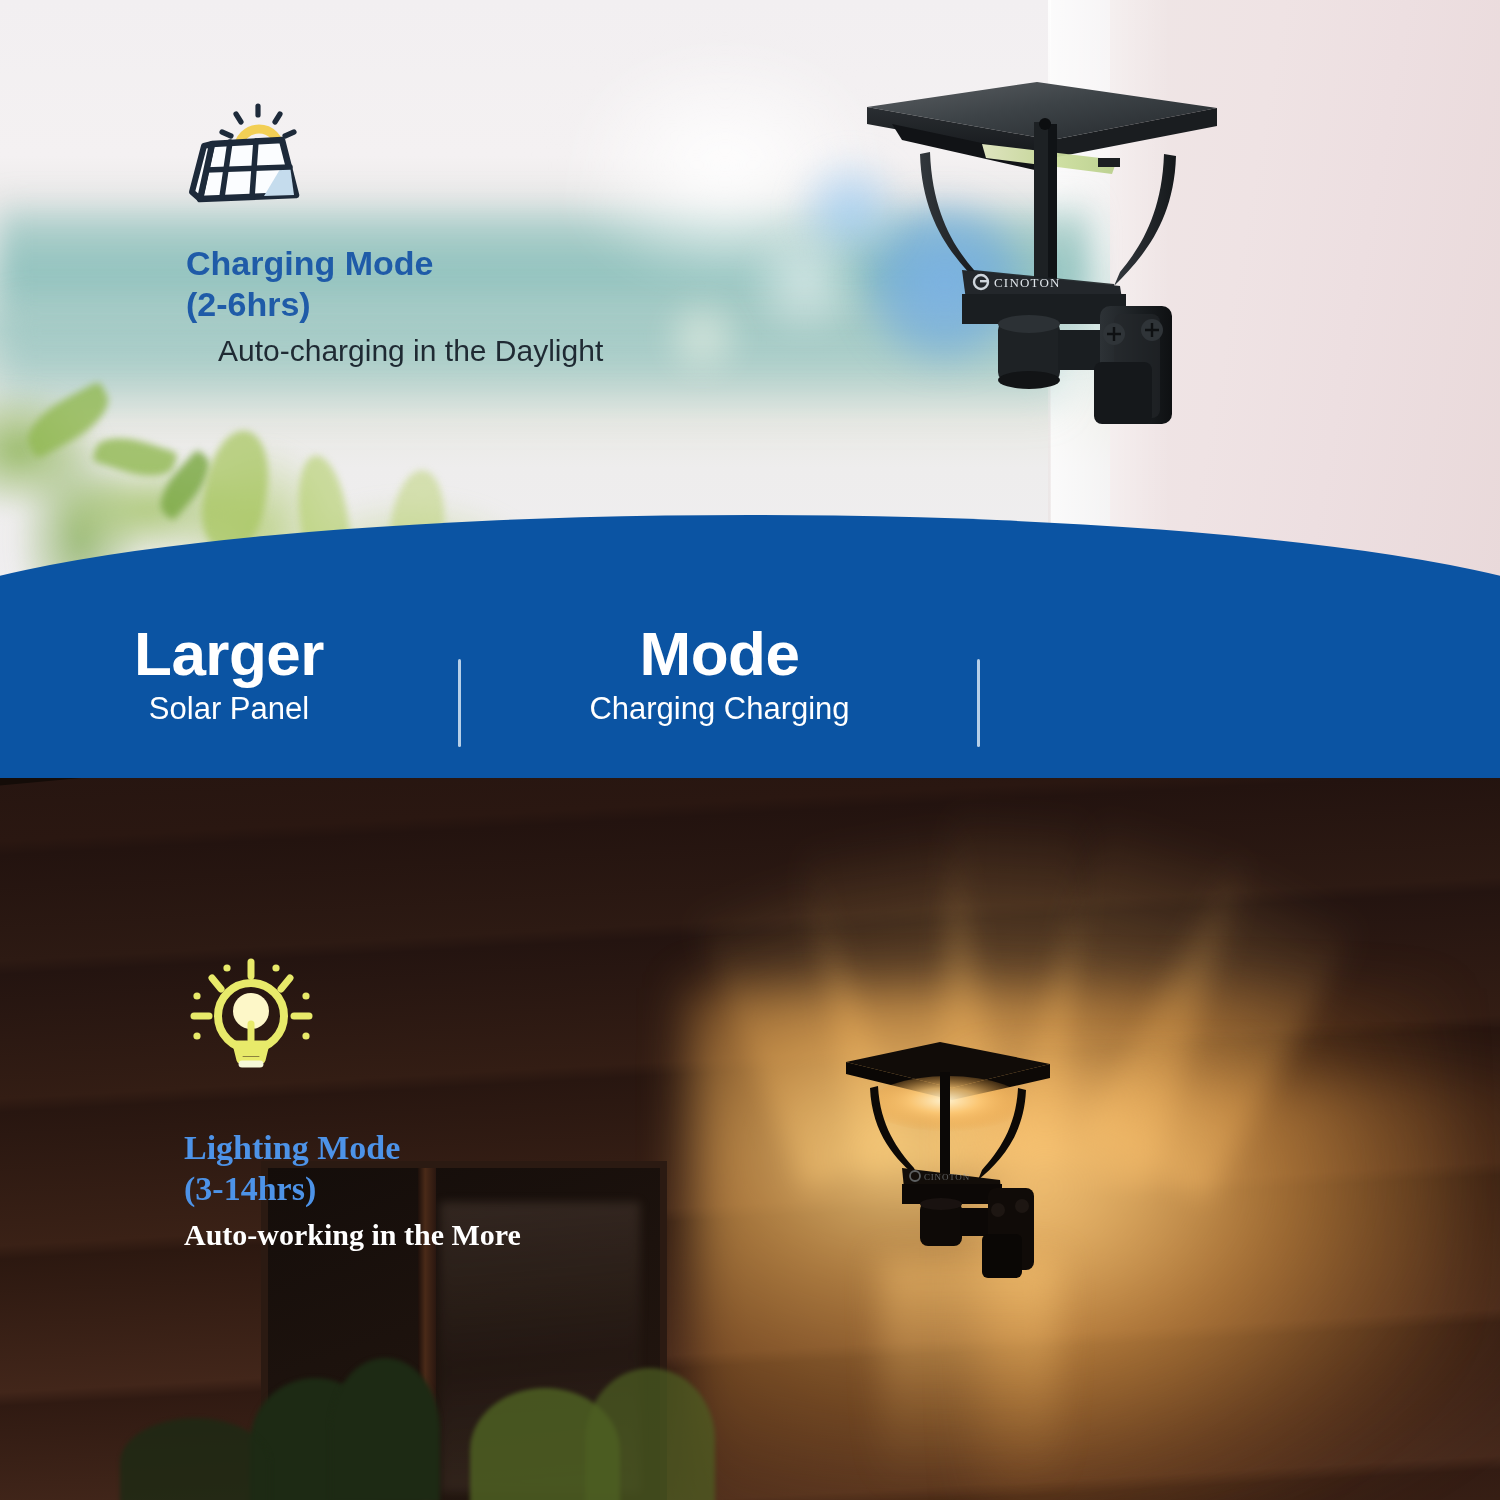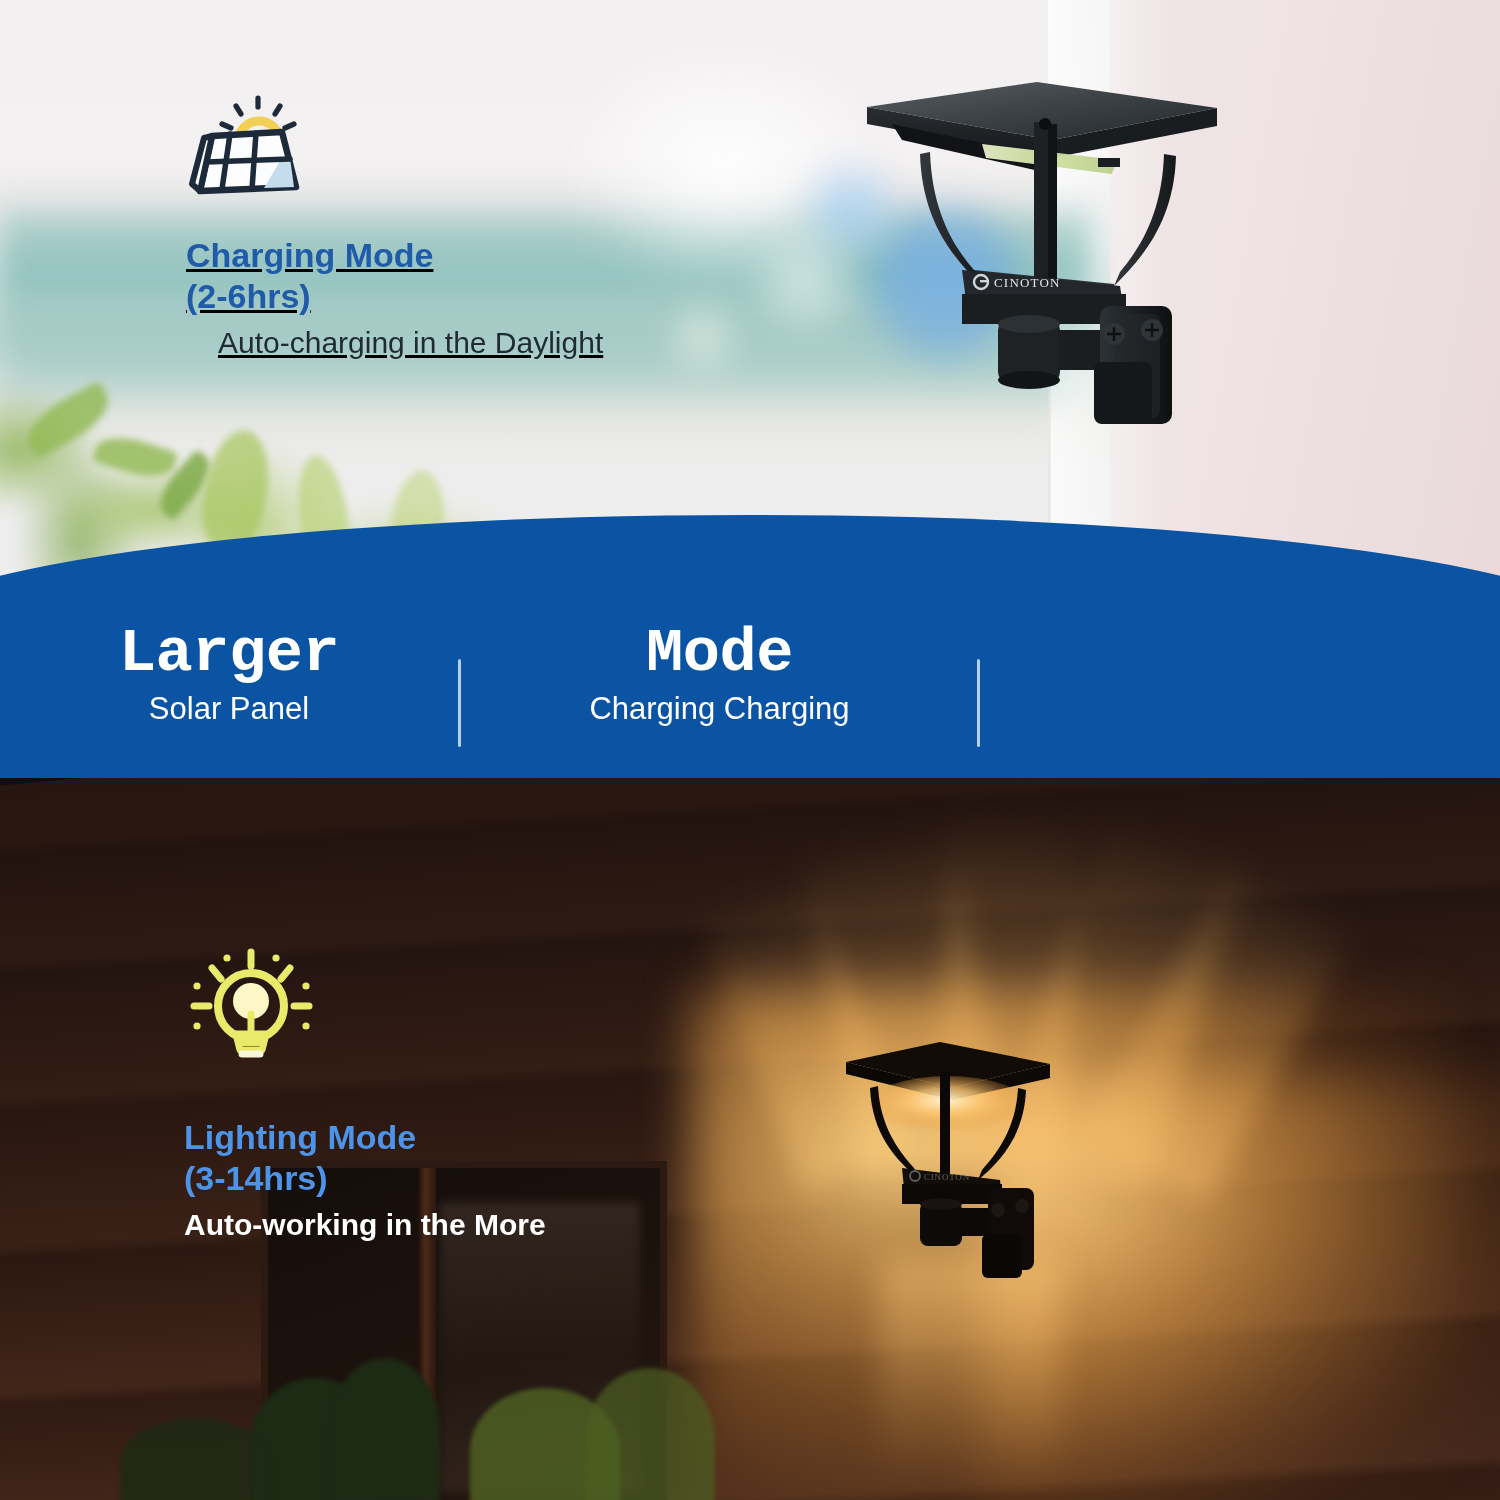--- a/index.html
+++ b/index.html
@@ -98,21 +98,20 @@
   .feature-row {
     position:absolute; left:0; top:122px; width:1500px;
     display:flex; align-items:flex-start;
   }
   .feature {
     text-align:center; color:#fff;
   }
   .feature .big {
     font-size:62px; font-weight:bold; line-height:1.02;
     letter-spacing:-.5px;
-    font-family:Liberation Mono, monospace;
   }
   .feature .sub {
     font-size:31px; font-weight:normal; line-height:1.25; margin-top:5px;
   }
   .f1 { width:458px; }
   .f2 { width:519px; }
   .f3 { width:523px; }
   .vdiv {
     position:absolute; top:159px; width:3px; height:88px;
     background:#b6cfe8; border-radius:2px;
@@ -179,21 +178,21 @@
     position:absolute; left:172px; top:34px; width:200px; height:290px;
     background:linear-gradient(175deg, rgba(190,160,140,.16), rgba(120,100,90,.05) 55%, rgba(200,170,150,.10));
     filter:blur(5px);
   }
   .shrub {
     position:absolute; background:#1d2a14; filter:blur(2px);
   }
   .shrub-lit { background:#4d5f22; }
 
   
-  .block-top { position:absolute; left:186px; top:92px; width:620px;text-decoration:underline; }
+  .block-top { position:absolute; left:186px; top:100px; width:620px; }
   .block-bot { position:absolute; left:184px; top:948px; width:620px; }
 
   .mode-title { font-size:34px; font-weight:bold; line-height:1.22; }
   .mode-title.day { color:#1f5ba8; }
   .mode-title.night { color:#4d93e8; }
   .mode-sub { font-size:30px; line-height:1.3; margin-top:5px; }
   .mode-sub.day { color:#1f2a33;margin-left:32px; }
   .mode-sub.night { color:#ffffff; font-weight:bold; }
   .icon-wrap { margin-bottom:34px; }
   .icon-wrap.bot { margin-bottom:40px; }
@@ -397,21 +396,21 @@
         <ellipse cx="101" cy="176" rx="21" ry="6" fill="#191210"></ellipse>
 
         <rect x="120" y="180" width="56" height="28" fill="#0c0806"></rect>
         <rect x="148" y="160" width="46" height="82" rx="8" fill="#100b08"></rect>
         <circle cx="158" cy="182" r="7" fill="#1d1612"></circle>
         <circle cx="182" cy="178" r="7" fill="#1d1612"></circle>
         <rect x="142" y="206" width="40" height="44" rx="6" fill="#0a0705"></rect>
       </svg>
     </div>
 
-    <div class="block-bot" style="top:170px;">
+    <div class="block-bot" style="top:180px;font-family:Liberation Serif, serif;">
       <div class="icon-wrap bot">
         <svg width="135" height="125" viewBox="0 0 135 125">
           <g stroke="#e8ea6a" stroke-width="7" stroke-linecap="round">
             <line x1="67" y1="4" x2="67" y2="18"></line>
             <line x1="28" y1="20" x2="37" y2="31"></line>
             <line x1="106" y1="20" x2="97" y2="31"></line>
             <line x1="10" y1="58" x2="25" y2="58"></line>
             <line x1="110" y1="58" x2="125" y2="58"></line>
           </g>
           <g fill="#e8ea6a">

